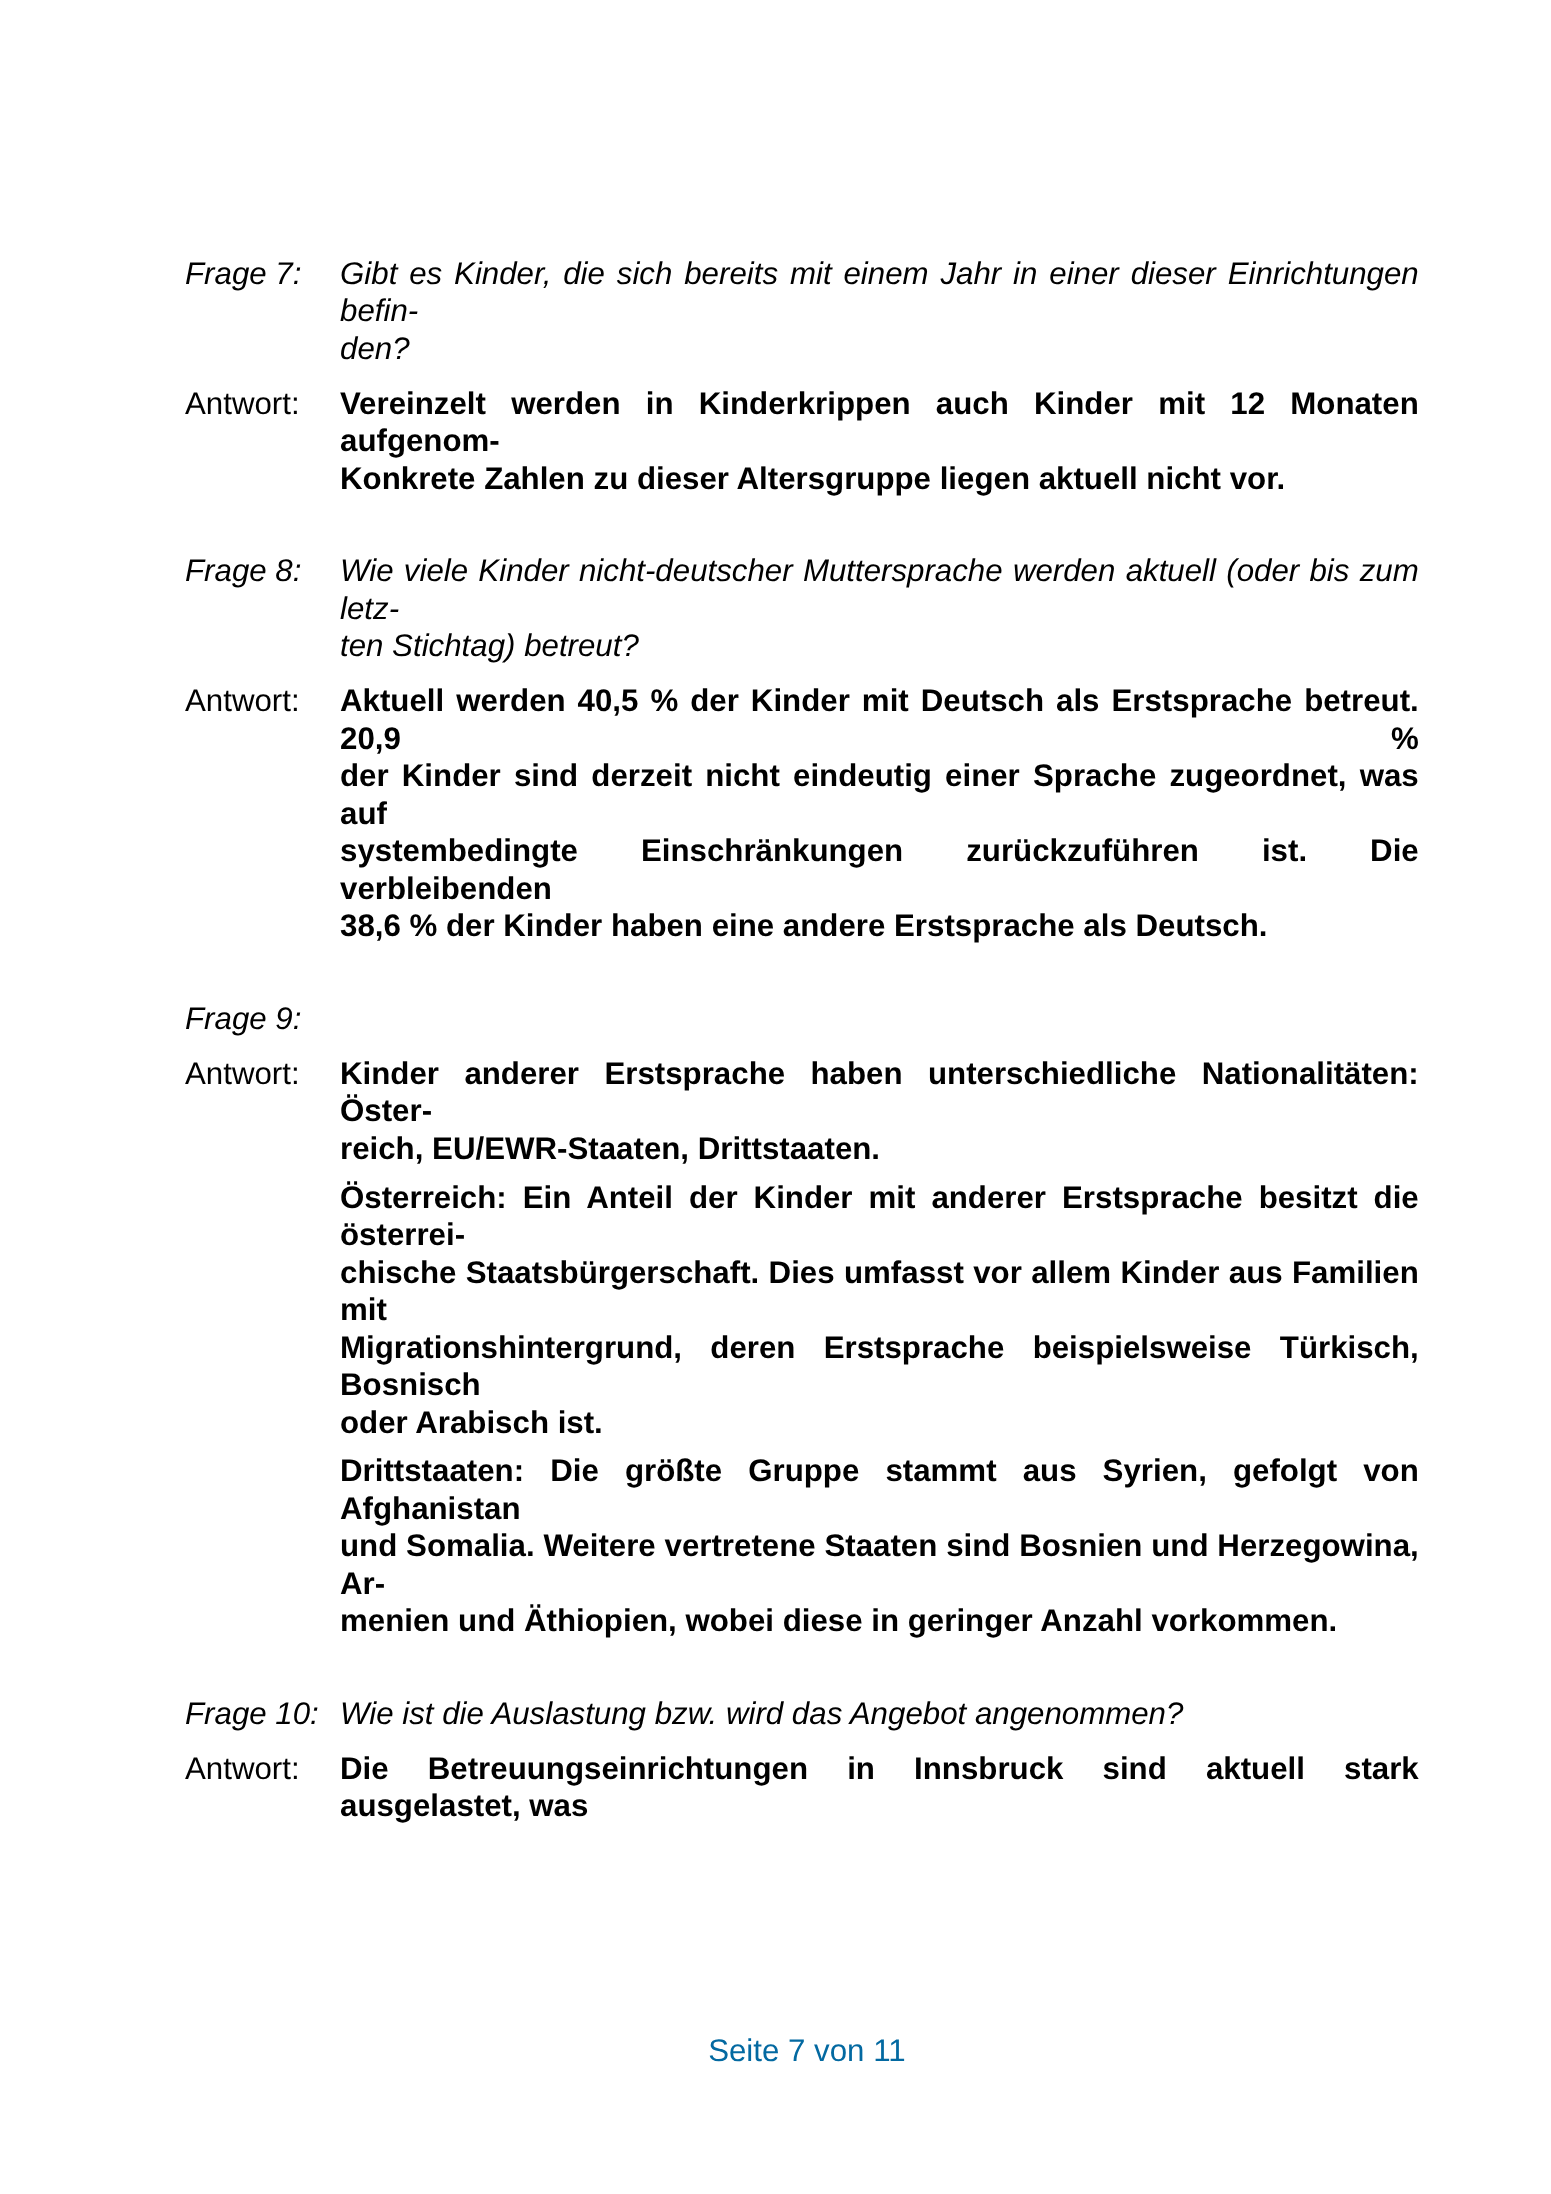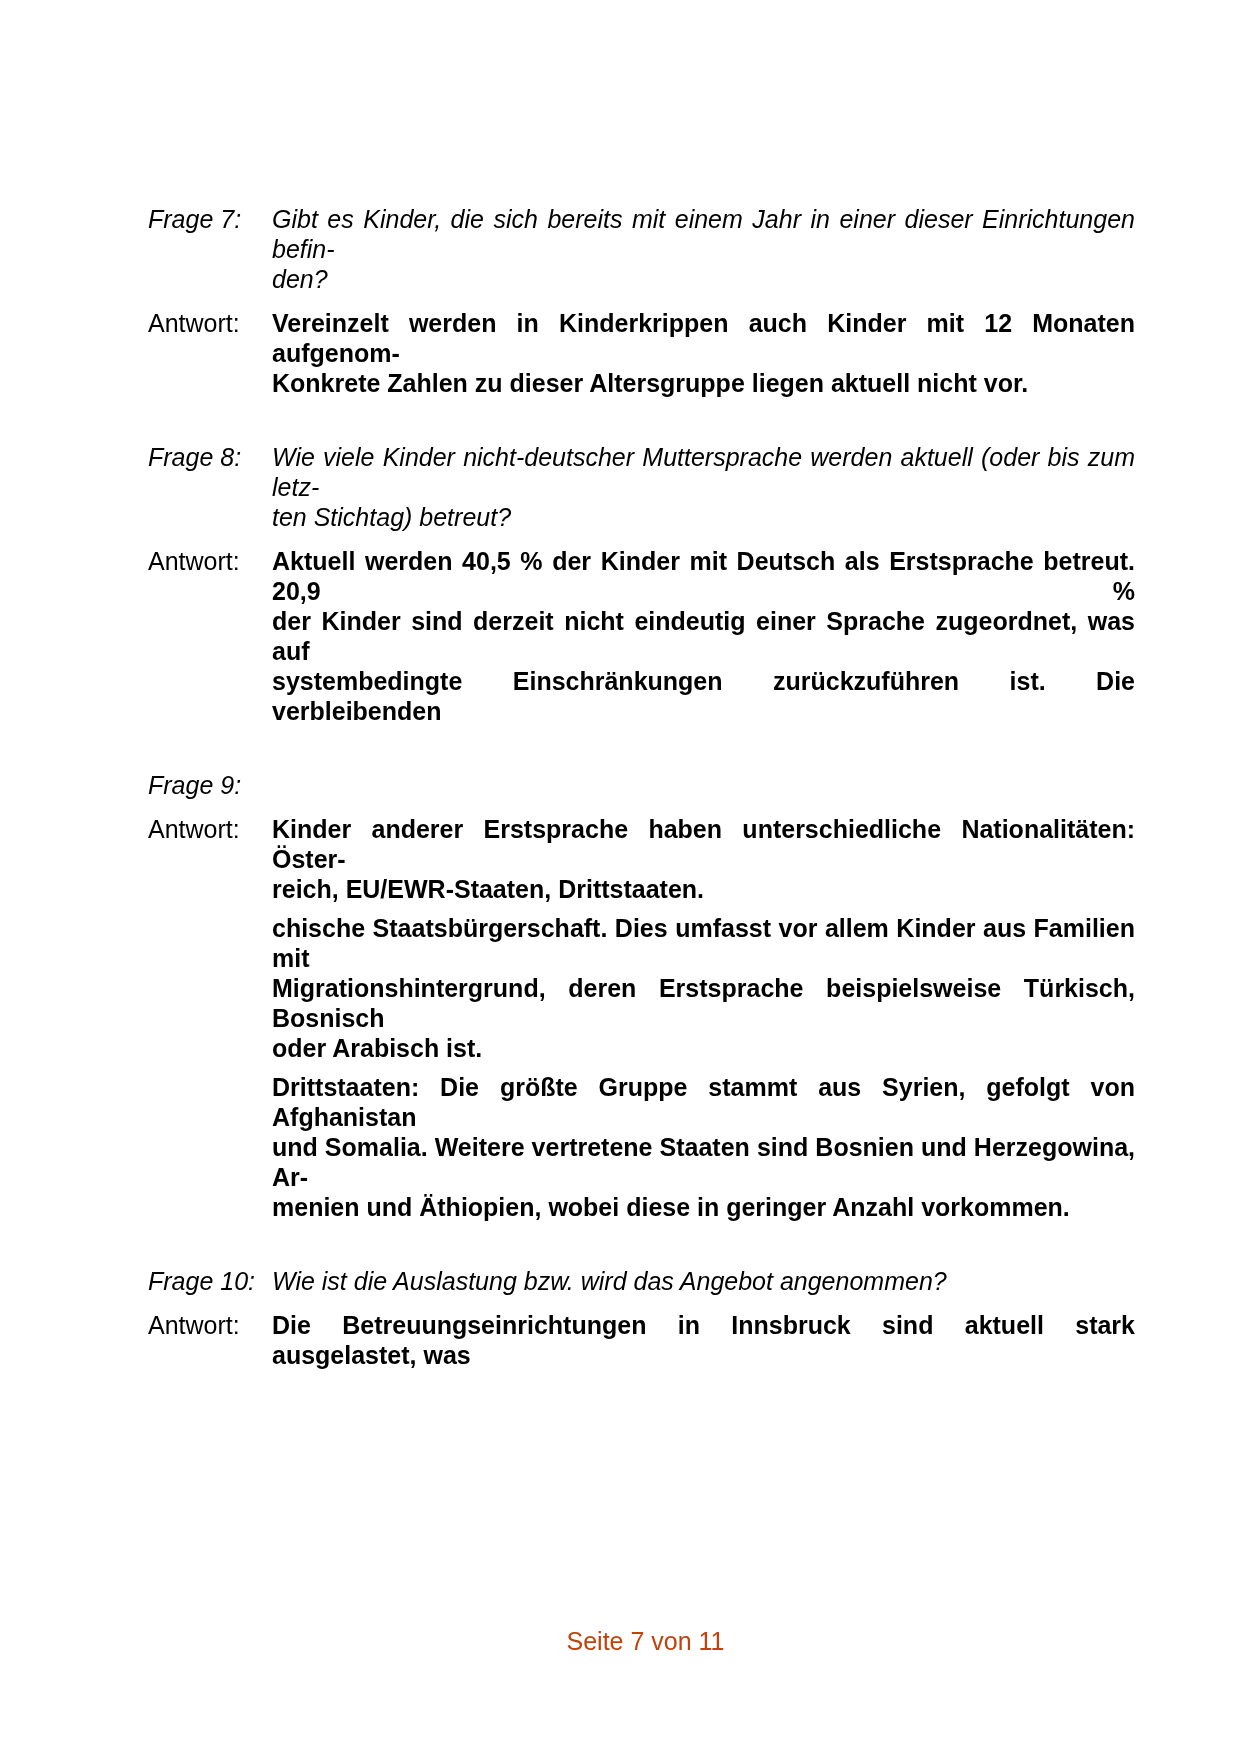--- a/index.html
+++ b/index.html
@@ -45,21 +45,21 @@
   .para { margin-bottom: 9px; }
   .para:last-child { margin-bottom: 0; }
   .footer {
     position: absolute;
     top: 1626px;
     left: 50px;
     width: 1191px;
     text-align: center;
     font-size: 25px;
     line-height: 30px;
-    color: #c2410c;
+    color: #0369a1;
   }
 </style>
 </head>
 <body>
 
 <div class="page">
   <div class="content">
 
     <section class="qa-block">
       <div class="row q-row">
@@ -88,37 +88,39 @@
             <div class="line">ten Stichtag) betreut?</div>
           </div>
       </div>
       <div class="row a-row">
         <div class="label antwort-label">Antwort:</div>
         <div class="text answer">
             <div class="para">
               <div class="line">Aktuell werden 40,5 % der Kinder mit Deutsch als Erstsprache betreut. 20,9 %</div>
               <div class="line">der Kinder sind derzeit nicht eindeutig einer Sprache zugeordnet, was auf</div>
               <div class="line">systembedingte Einschränkungen zurückzuführen ist. Die verbleibenden</div>
+              <div class="line">38,6 % der Kinder haben eine andere Erstsprache als Deutsch.</div>
             </div>
           </div>
       </div>
     </section>
 
     <section class="qa-block">
       <div class="row q-row">
         <div class="label frage-label">Frage 9:</div>
       </div>
       <div class="row a-row">
         <div class="label antwort-label">Antwort:</div>
         <div class="text answer">
             <div class="para">
               <div class="line">Kinder anderer Erstsprache haben unterschiedliche Nationalitäten: Öster-</div>
               <div class="line">reich, EU/EWR-Staaten, Drittstaaten.</div>
             </div>
             <div class="para">
+              <div class="line">Österreich: Ein Anteil der Kinder mit anderer Erstsprache besitzt die österrei-</div>
               <div class="line">chische Staatsbürgerschaft. Dies umfasst vor allem Kinder aus Familien mit</div>
               <div class="line">Migrationshintergrund, deren Erstsprache beispielsweise Türkisch, Bosnisch</div>
               <div class="line">oder Arabisch ist.</div>
             </div>
             <div class="para">
               <div class="line">Drittstaaten: Die größte Gruppe stammt aus Syrien, gefolgt von Afghanistan</div>
               <div class="line">und Somalia. Weitere vertretene Staaten sind Bosnien und Herzegowina, Ar-</div>
               <div class="line">menien und Äthiopien, wobei diese in geringer Anzahl vorkommen.</div>
             </div>
           </div>

